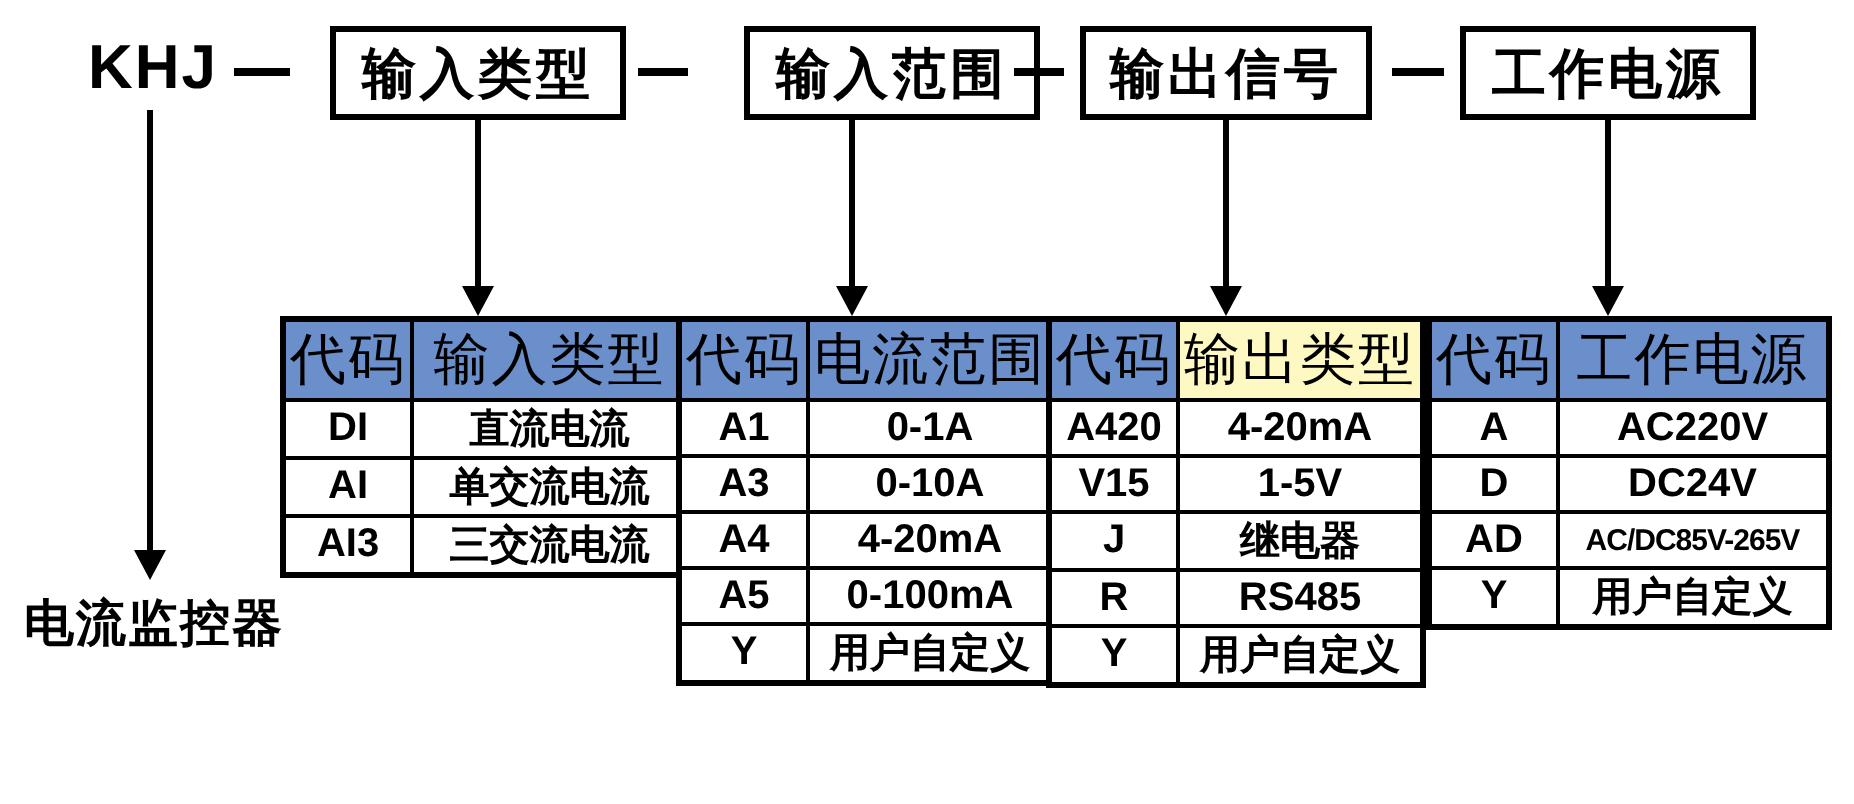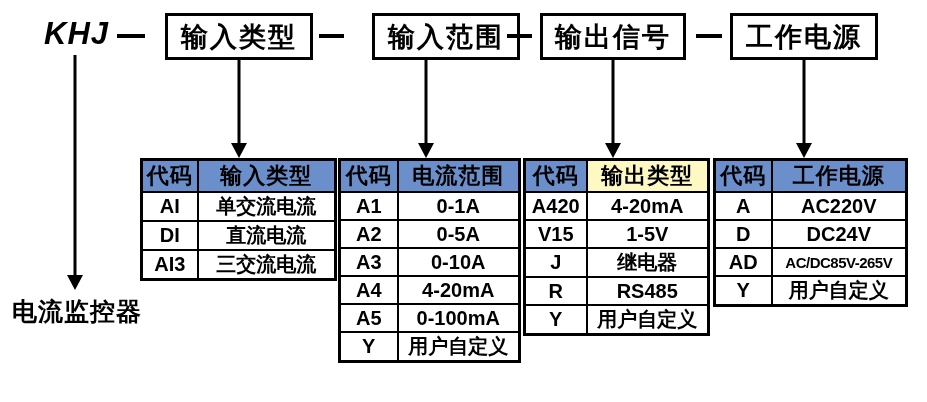--- a/index.html
+++ b/index.html
@@ -4,21 +4,20 @@
 <style>
   html,body { margin:0; padding:0; background:#ffffff; }
   .canvas {
     position:relative; width:927px; height:402px; background:#ffffff;
     font-family:"Liberation Sans","DejaVu Sans",sans-serif; color:#000;
     overflow:hidden;
   }
   .model-code {
     position:absolute; left:44px; top:16px; font-size:31px; font-weight:bold;
     letter-spacing:1px;
-    font-style:italic;
   }
   .top-box {
     position:absolute; top:13px; height:47px; box-sizing:border-box;
     border:3px solid #000; display:flex; align-items:center; justify-content:center;
     font-size:27px; font-weight:bold; letter-spacing:2px; background:#fff;
   }
   .box-1 { left:165px; width:148px; }
   .box-2 { left:352px; width:148px;margin-left:20px; }
   .box-3 { left:540px; width:146px; }
   .box-4 { left:730px; width:148px; }
@@ -47,21 +46,21 @@
     letter-spacing:1px;
   }
   table.code-table {
     position:absolute; border-collapse:collapse; background:#fff;
     border:3px solid #000; table-layout:fixed;
   }
   .code-table th, .code-table td {
     border:2px solid #000; box-sizing:border-box; padding:0 2px;
     text-align:center; overflow:hidden; white-space:nowrap;
   }
-  .code-table th { height:31px; font-size:22px; font-weight:bold; letter-spacing:1px; }
+  .code-table th { height:31px; font-size:28px; font-weight:normal; letter-spacing:1px; }
   .code-table td { height:28px; font-size:20px; font-weight:bold; }
   .t1 { left:140px; top:158px; }
   .t2 { left:338px; top:158px; }
   .t3 { left:523px; top:158px; }
   .t4 { left:713px; top:158px; }
   .t1 .col-code { width:56px; }  .t1 .col-desc { width:138px; }
   .t2 .col-code { width:58px; }  .t2 .col-desc { width:122px; }
   .t3 .col-code { width:62px; }  .t3 .col-desc { width:122px; }
   .t4 .col-code { width:57px; }  .t4 .col-desc { width:135px; }
   td.small { font-size:15px; letter-spacing:-0.5px; }
@@ -103,49 +102,45 @@
     <div class="head"></div>
   </div>
 
   <table class="code-table t1">
     <tbody>
         <tr>
       <th class="col-code" style="background-color: rgb(106, 143, 203);">代码</th>
       <th class="col-desc" style="background-color: rgb(106, 143, 203);">输入类型</th>
     </tr>
     <tr>
+      <td class="col-code">DI</td>
+      <td class="col-desc">直流电流</td>
+    </tr>
+    <tr>
       <td class="col-code">AI</td>
       <td class="col-desc">单交流电流</td>
     </tr>
     <tr>
-      <td class="col-code">DI</td>
-      <td class="col-desc">直流电流</td>
-    </tr>
-    <tr>
       <td class="col-code">AI3</td>
       <td class="col-desc">三交流电流</td>
     </tr>
   </tbody>
     </table>
 
   <table class="code-table t2">
     <tbody>
         <tr>
       <th class="col-code" style="background-color: rgb(106, 143, 203);">代码</th>
       <th class="col-desc" style="background-color: rgb(106, 143, 203);">电流范围</th>
     </tr>
     <tr>
       <td class="col-code">A1</td>
       <td class="col-desc">0-1A</td>
     </tr>
     <tr>
-      <td class="col-code">A2</td>
-      <td class="col-desc">0-5A</td>
-    </tr>
-    <tr>
       <td class="col-code">A3</td>
       <td class="col-desc">0-10A</td>
     </tr>
     <tr>
       <td class="col-code">A4</td>
       <td class="col-desc">4-20mA</td>
     </tr>
     <tr>
       <td class="col-code">A5</td>
       <td class="col-desc">0-100mA</td>

